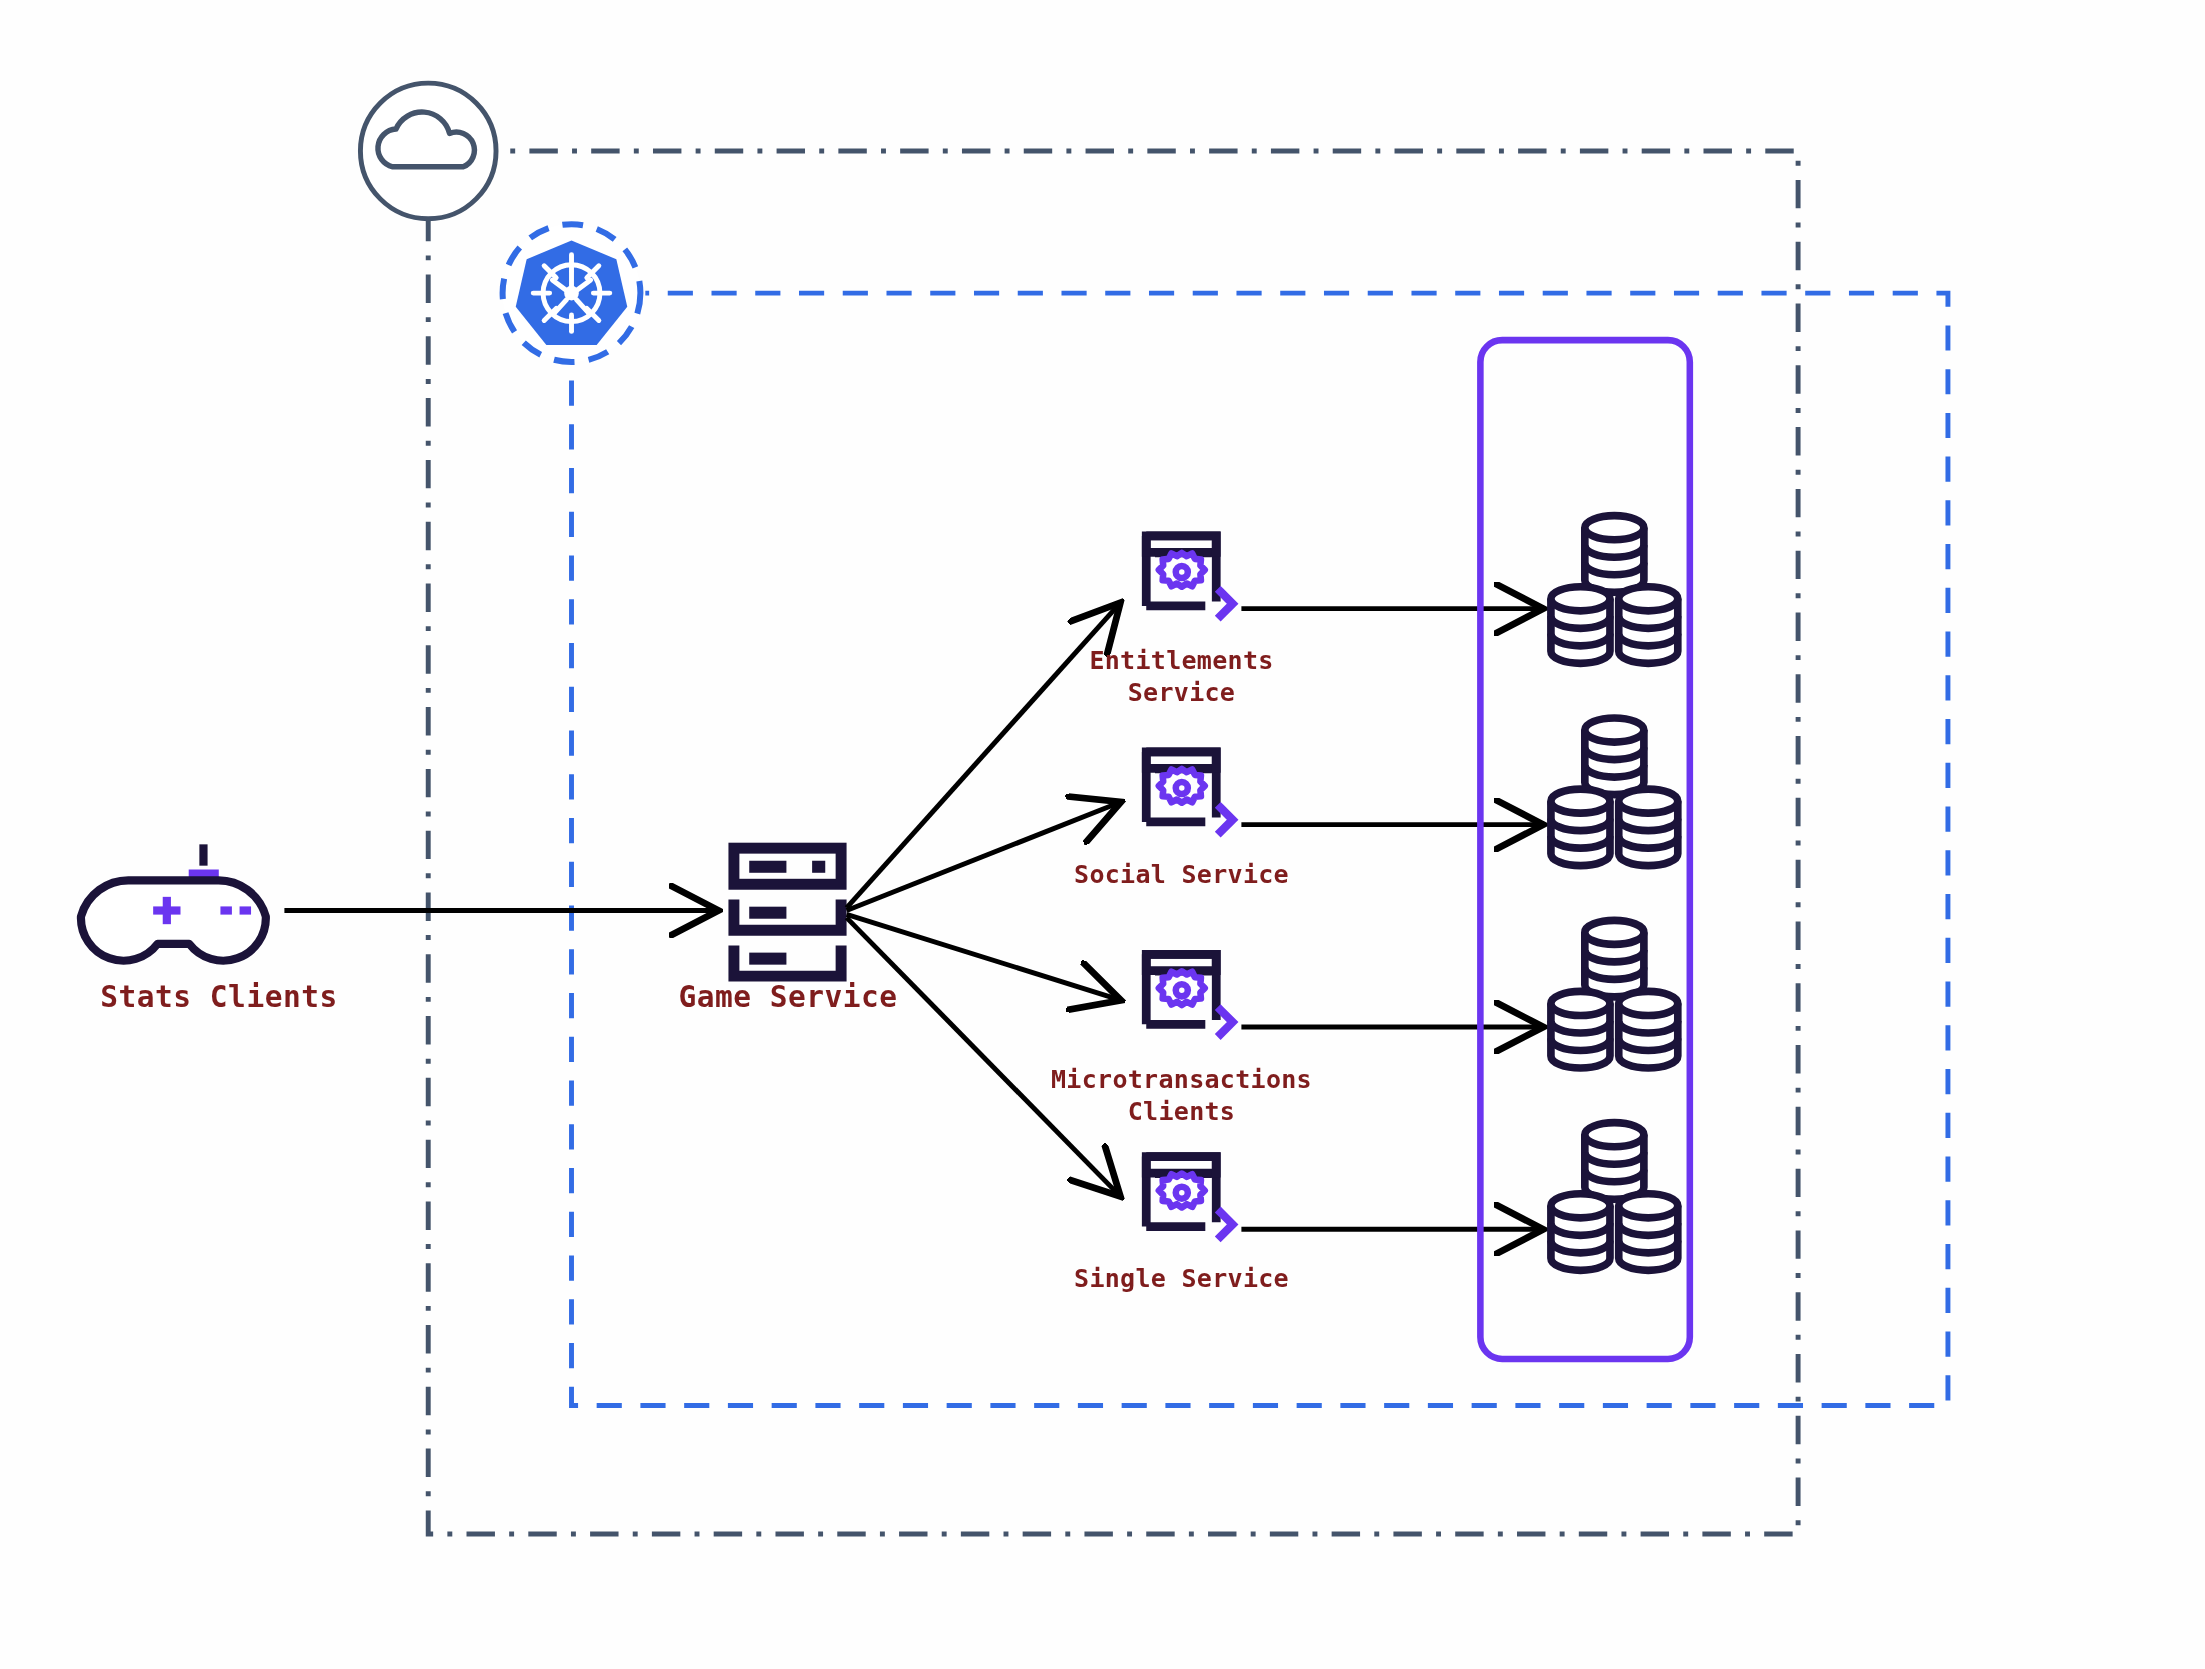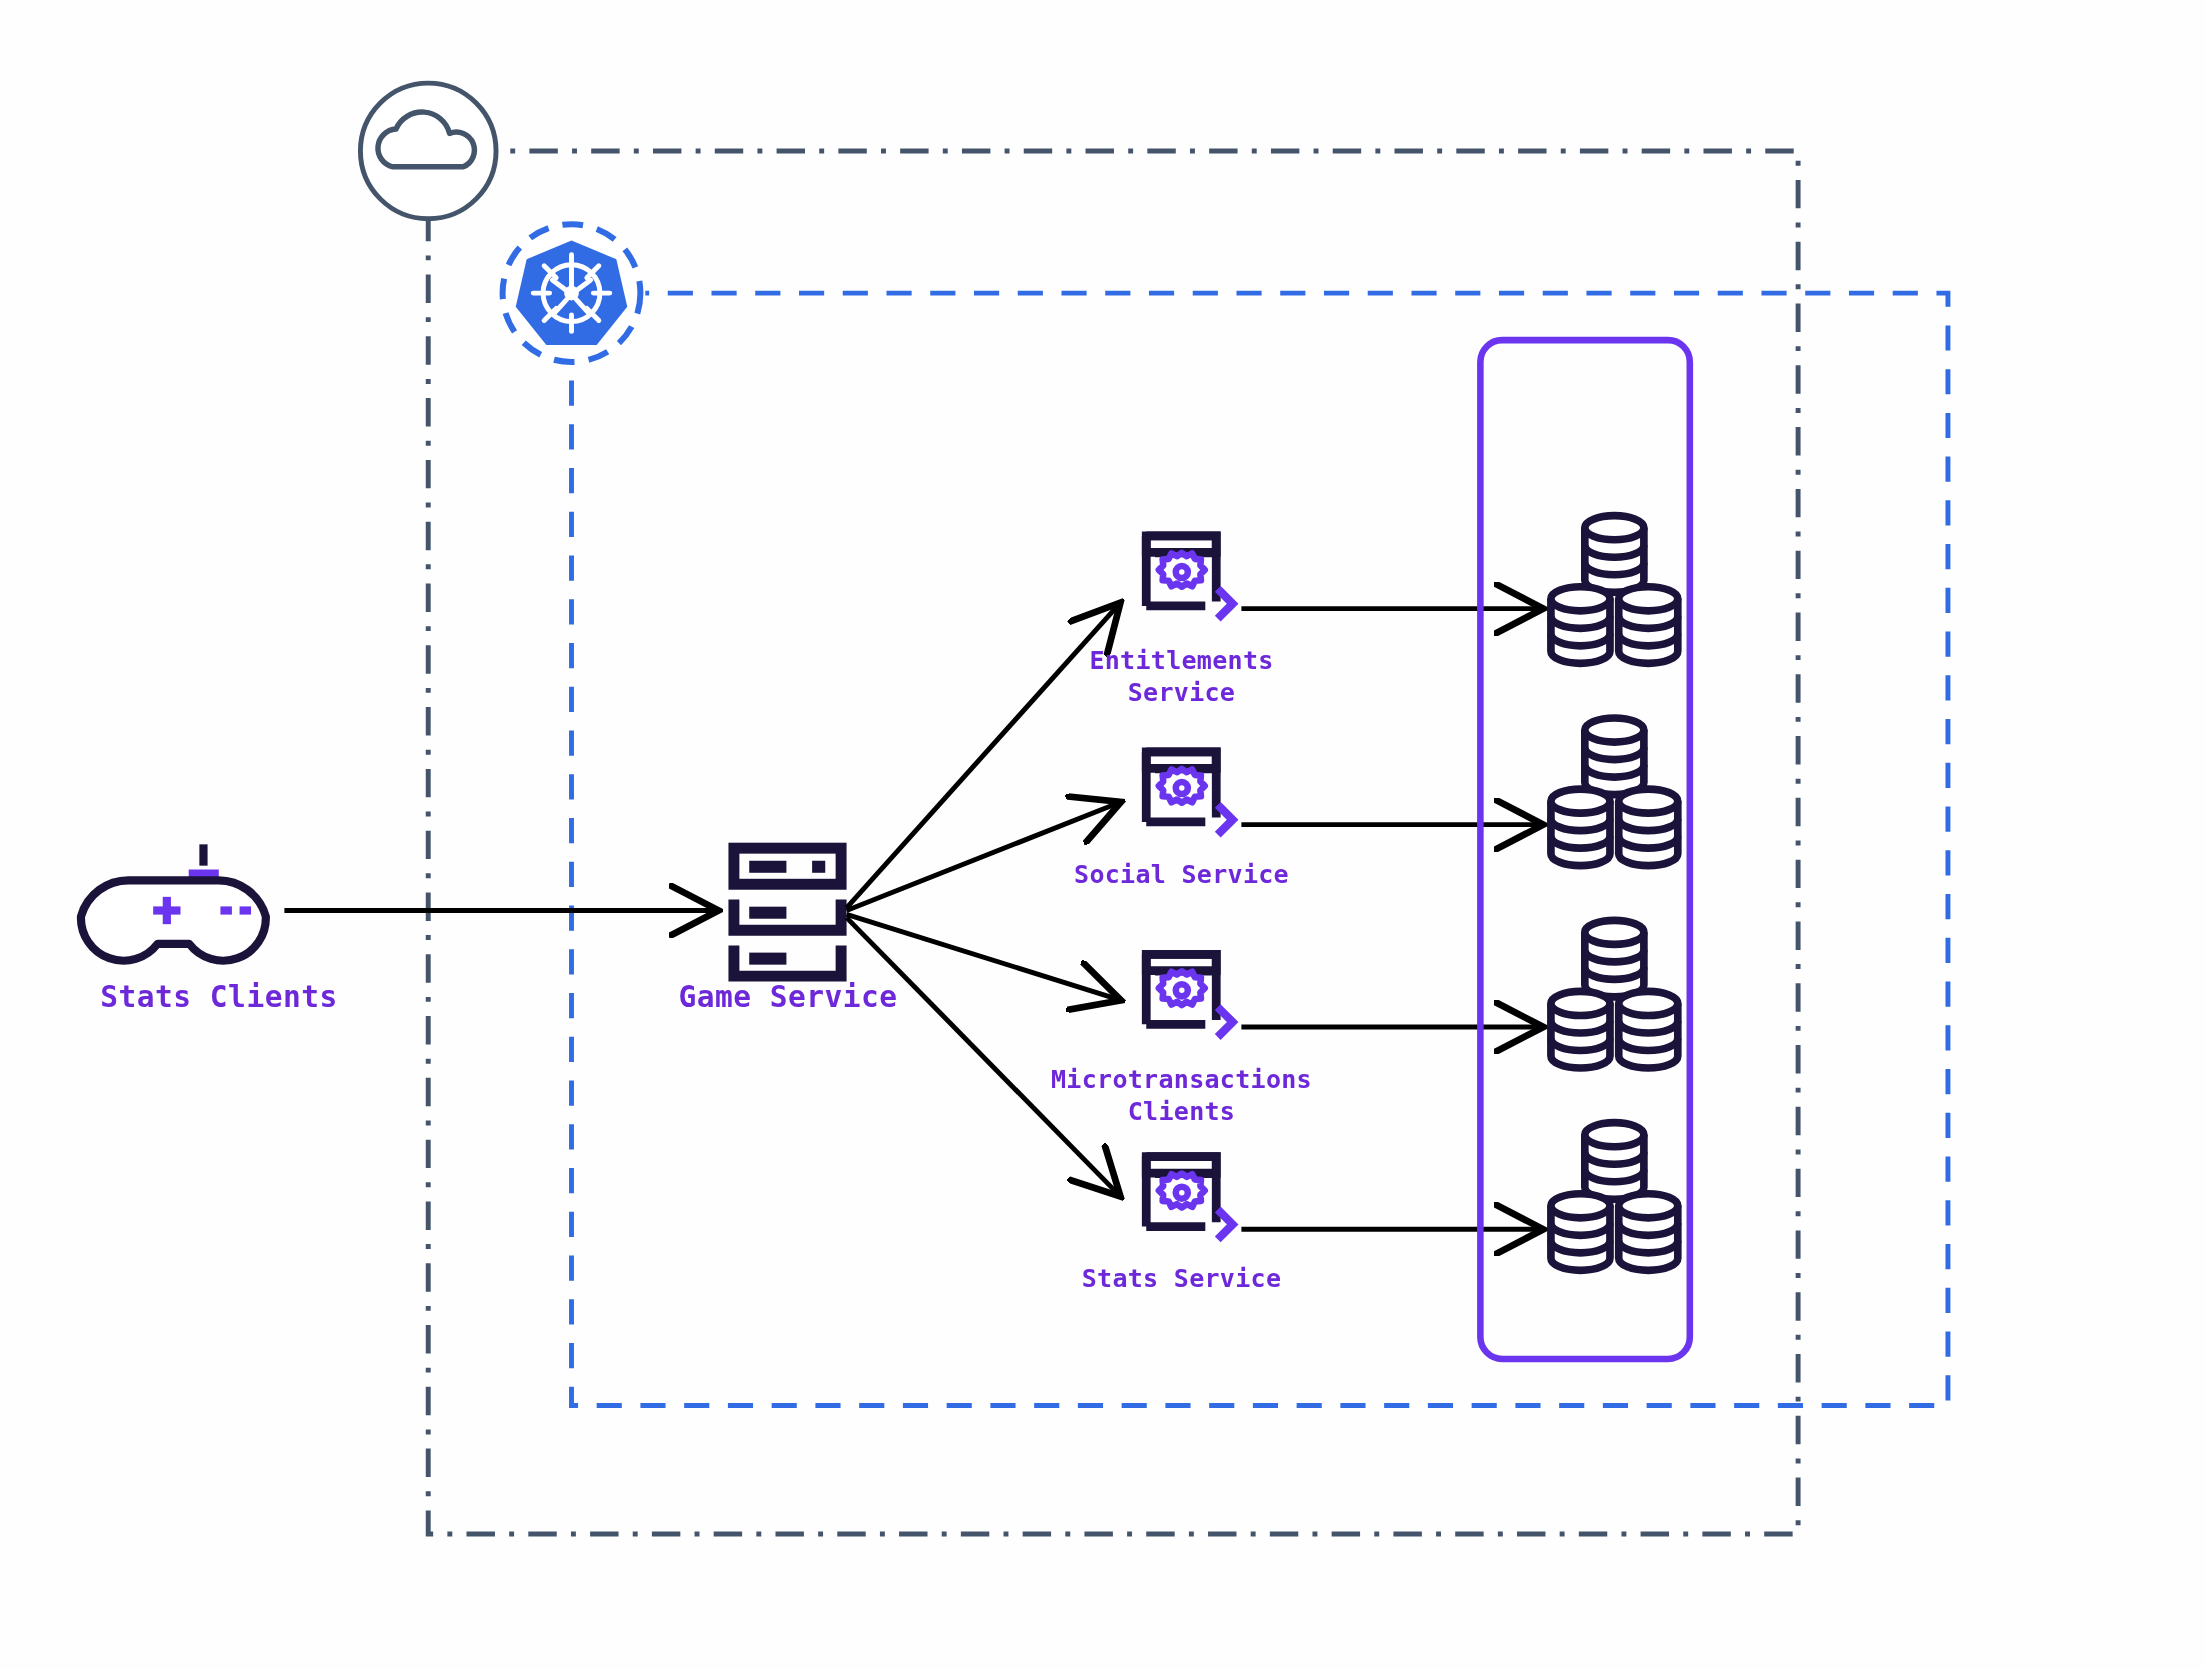--- a/index.html
+++ b/index.html
@@ -1,19 +1,19 @@
 <!DOCTYPE html>
 <html style="font-size:8.8px"><head>
 <meta charset="utf-8">
 <style>
   html,body{margin:0;padding:0;background:#ffffff;}
   body{font-family:"DejaVu Sans Mono", monospace;}
   #stage{position:relative;width:2205px;height:1669px;background:#fefefe;overflow:hidden;}
   #stage svg.layer{position:absolute;left:0;top:0;width:2205px;height:1669px;}
-  .lbl{position:absolute;text-align:center;font-family:"DejaVu Sans Mono","Liberation Mono",monospace;font-weight:700;color:#6d28d9;line-height:1.28;white-space:pre;}
+  .lbl{position:absolute;text-align:center;font-family:"DejaVu Sans Mono","Liberation Mono",monospace;font-weight:700;color:#7f1d1d;line-height:1.28;white-space:pre;}
   .lbl.big{font-size:29.5px;letter-spacing:0.5px;}
   .lbl.svc{font-size:25px;letter-spacing:0.3px;}
   .dbtitle{position:absolute;text-align:center;font-family:"DejaVu Sans Mono","Liberation Mono",monospace;font-weight:700;color:#6b35f0;font-size:29.5px;line-height:1.32;letter-spacing:0.3px;white-space:pre;}
 </style>
 </head>
 <body>
 
 <div id="stage">
 
   <svg class="layer" viewBox="0 0 4032 3052" xmlns="http://www.w3.org/2000/svg">
@@ -246,17 +246,17 @@
   <div class="lbl big" style="left:624px;top:979px;width:328px;">Game Service</div>
 
   <div class="lbl svc" style="left:990px;top:645px;width:383px;">Entitlements
 Service</div>
 
   <div class="lbl svc" style="left:990px;top:859px;width:383px;text-align:center;">Social Service</div>
 
   <div class="lbl svc" style="left:990px;top:1064px;width:383px;">Microtransactions
 Clients</div>
 
-  <div class="lbl svc" style="left:990px;top:1263px;width:383px;">Stats Service</div>
+  <div class="lbl svc" style="left:990px;top:1263px;width:383px;">Single Service</div>
 
 
 </div>
 
 
 </body></html>

